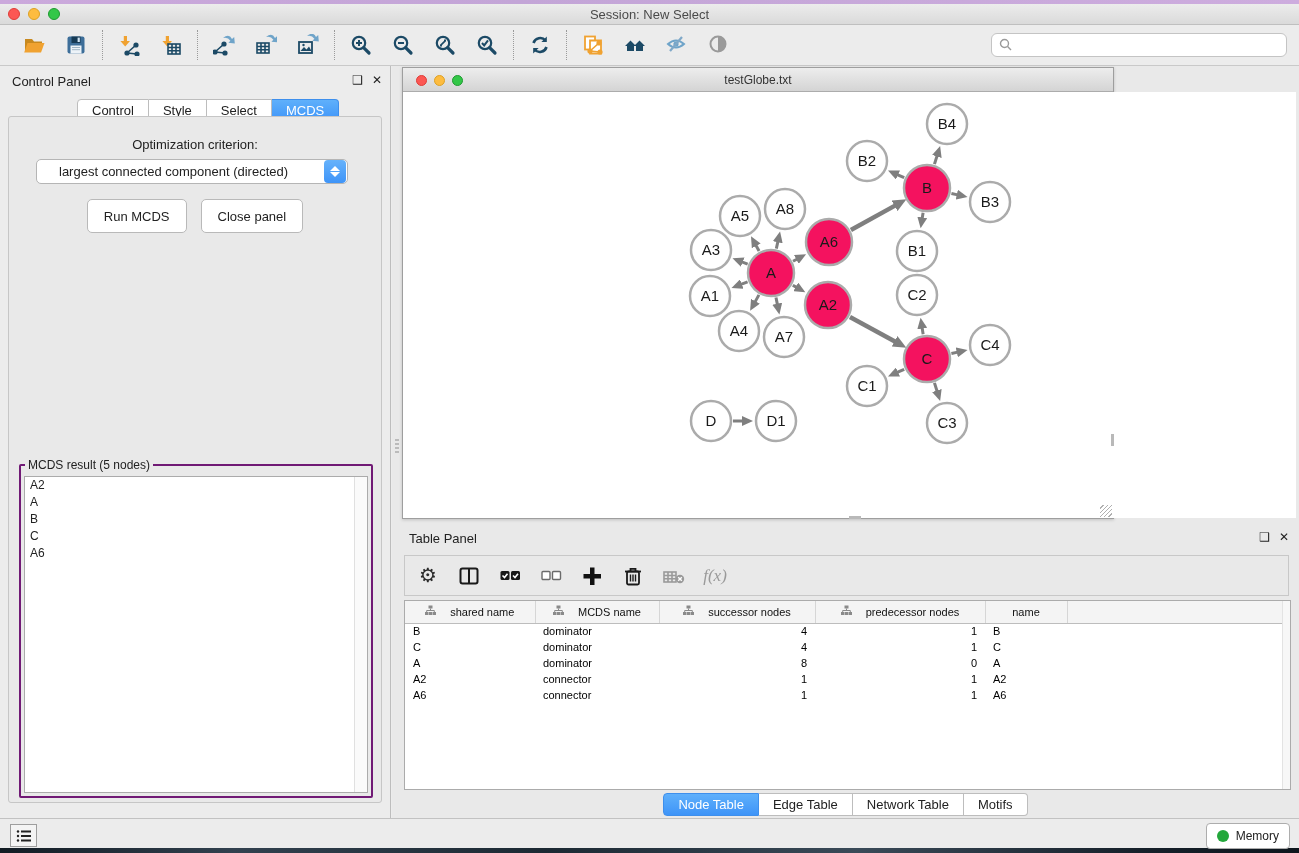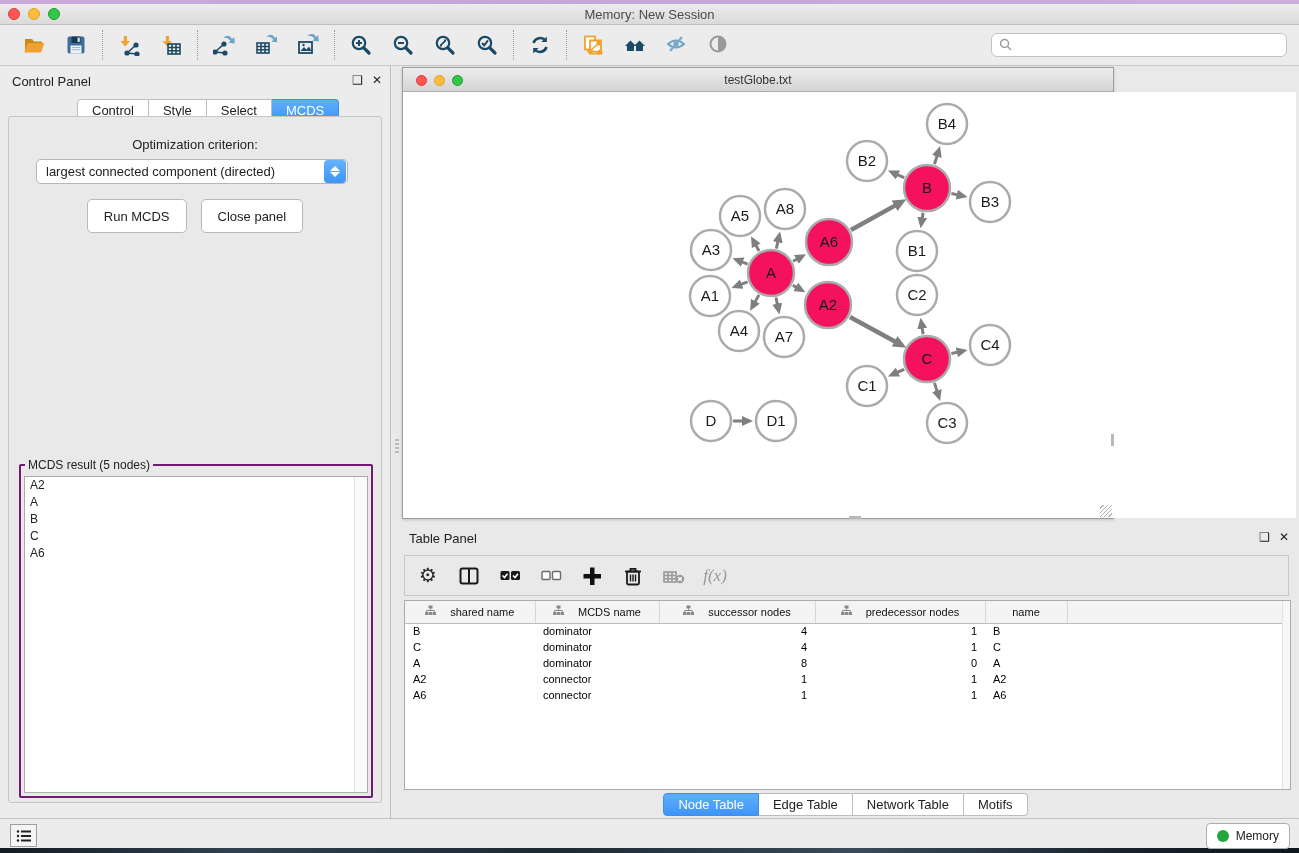--- a/index.html
+++ b/index.html
@@ -52,21 +52,21 @@
   .tabseg { height:23px; padding:0 14px; display:flex; align-items:center; background:#fff;
             border:1px solid #BDBDBD; border-left:none; font-size:13px; cursor:default; }
   .tabseg:first-child { border-left:1px solid #BDBDBD; border-radius:4px 0 0 4px; }
   .tabseg:last-child { border-radius:0 4px 4px 0; }
   .tabseg.active { background:linear-gradient(#5FB0FB,#3E94F8); border-color:#3E8FEC; color:#fff; }
 
   .cp-content { position:absolute; left:8px; right:8px; top:50px; bottom:15px;
                 background:#E9E9E9; border:1px solid #C6C6C6; border-radius:3px; }
   .opt-label { position:absolute; left:0; right:0; top:20px; text-align:center; font-size:13px; }
   .criterion { position:absolute; left:27px; top:42px; width:312px; height:25px; background:#fff;
-               border:1px solid #B5B5B5; border-radius:5px; display:flex; align-items:center; }
+               border:1px solid #B5B5B5; border-radius:5px; display:flex; align-items:center;padding-left:13px; }
   .criterion .val { flex:1; padding-left:9px; font-size:13px; white-space:nowrap; }
   .stepper { width:22px; height:23px; margin-right:1px; border-radius:4px;
              background:linear-gradient(#66B2FB,#3E94F8); position:relative; }
   .stepper:before, .stepper:after { content:""; position:absolute; left:6px; border:5px solid transparent; }
   .stepper:before { top:1px; border-bottom:5px solid #fff; }
   .stepper:after { bottom:1px; border-top:5px solid #fff; }
   .cp-buttons { position:absolute; left:0; right:0; top:82px; display:flex; justify-content:center; gap:14px; }
   .macbtn { height:23px; padding:16px 16px; background:#fff; border:1px solid #B9B9B9; border-radius:5px;
             font-size:13px; display:flex; align-items:center; cursor:default; }
 
@@ -138,21 +138,21 @@
 <div class="desk-bottom"></div>
 
 <div class="app">
 
   <div class="titlebar">
     <div class="lights">
       <div class="light red"></div>
       <div class="light yellow"></div>
       <div class="light green"></div>
     </div>
-    <div class="title">Memory: New Session</div>
+    <div class="title">Session: New Select</div>
   </div>
 
   <div class="toolbar">
     <div id="toolbar-groups" style="display:flex; align-items:center;">
         <div class="tgroup">
           <span class="tbtn">
             <svg width="22" height="22" viewBox="0 0 22 22">
               <path d="M2 5h7l2 2.5h8v3H5.5L2 18z" fill="#C8891F"></path>
               <path d="M4.5 9h17l-3.5 9.5H1.2z" fill="#F0A231"></path>
             </svg>

